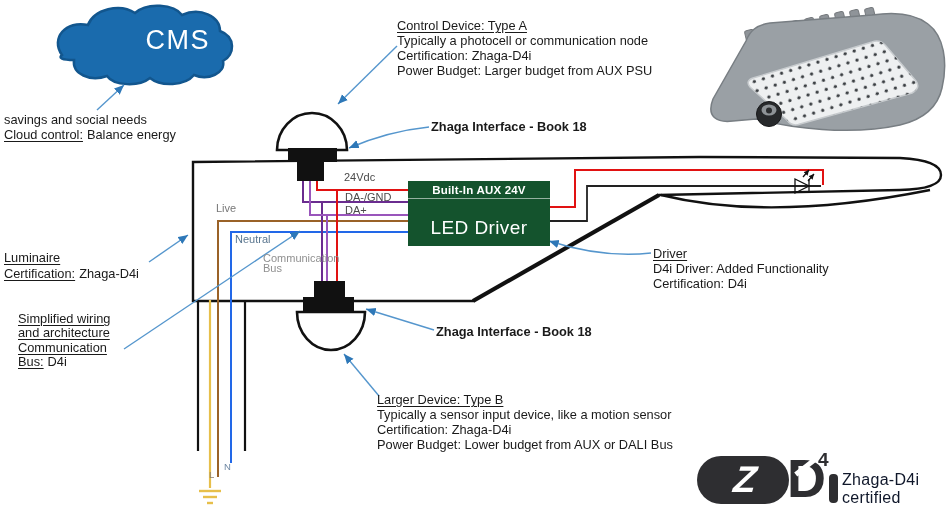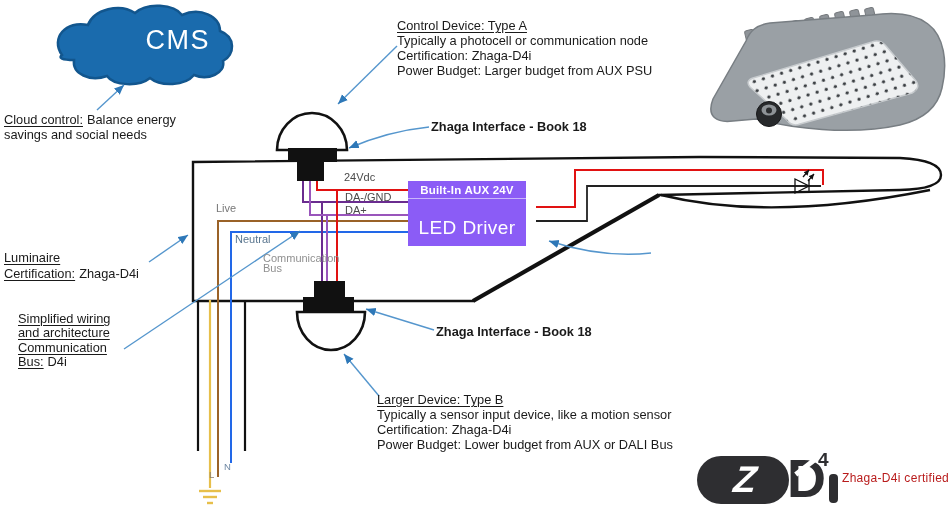--- a/index.html
+++ b/index.html
@@ -11,36 +11,36 @@
   .note{position:absolute;font-size:12.8px;line-height:15px;color:#1a1a1a;white-space:nowrap;}
   .bu{font-weight:normal;text-decoration:underline;text-underline-offset:2px;}
   .plain{margin-left:4px;}
   .bold-label{position:absolute;font-size:12.8px;font-weight:bold;color:#1a1a1a;white-space:nowrap;}
   .wirelabel{position:absolute;font-size:11px;line-height:10px;color:#555;white-space:nowrap;}
   .cms-label{
     position:absolute;left:70px;top:25px;width:140px;text-align:right;
     color:#ffffff;font-size:27px;letter-spacing:1.5px;
   }
   .driver-box{
-    position:absolute;left:408px;top:181px;width:118px;height:65px;
-    background:#8b5cf6;color:#ffffff;text-align:center;box-sizing:border-box;
+    position:absolute;left:408px;top:181px;width:142px;height:65px;
+    background:#14532d;color:#ffffff;text-align:center;box-sizing:border-box;
   }
   .driver-header{
     font-size:11.5px;font-weight:bold;padding-top:3px;height:14px;
     border-bottom:1px solid rgba(255,255,255,.55);letter-spacing:.2px;
   }
   .driver-name{font-size:19px;margin-top:18px;letter-spacing:.4px;}
   
   .logo-z{position:absolute;left:699px;top:457px;width:92px;text-align:center;
     font-size:37px;line-height:46px;font-weight:bold;font-style:italic;color:#ffffff;transform:skewX(-6deg);}
   .logo-d{position:absolute;left:787px;top:452px;font-size:54px;line-height:52px;font-weight:bold;color:#2e2e31;}
   .logo-d-cut{position:absolute;left:793px;top:464px;width:26px;height:5px;background:#ffffff;transform:rotate(-38deg);}
   .logo-4{position:absolute;left:818px;top:449px;font-size:19px;font-weight:bold;color:#2e2e31;}
   .logo-i-stem{position:absolute;left:829px;top:474px;width:9px;height:29px;background:#2e2e31;border-radius:4px;}
-  .logo-text{position:absolute;left:842px;top:471px;font-size:12px;color:#b91c1c;letter-spacing:.3px;}
+  .logo-text{position:absolute;left:842px;top:471px;font-size:16px;color:#0f172a;letter-spacing:.3px;}
 </style>
 </head>
 <body>
 
 <div class="stage">
 
   <svg width="951" height="509" viewBox="0 0 951 509">
     <defs>
       <marker id="ah" markerWidth="8" markerHeight="8" refX="7" refY="3" orient="auto">
         <path d="M0,0 L7,3 L0,6 Z" fill="#2e78b8"></path>
@@ -144,22 +144,22 @@
       <path d="M434,330 L366,309" marker-end="url(#ah)"></path>
       <path d="M379,396 L344,354" marker-end="url(#ah)"></path>
     </g>
 
     <rect x="697" y="456" width="92" height="48" rx="24" fill="#2e2e31"></rect>
   </svg>
 
   <div class="cms-label">CMS</div>
 
   <div class="note" style="left:4px;top:112px;">
+    <div><span>savings and social needs</span></div>
     <div><span class="bu">Cloud control:</span><span class="plain">Balance energy</span></div>
-    <div><span>savings and social needs</span></div>
   </div>
 
   <div class="note" style="left:397px;top:18px;">
     <div><span class="bu">Control Device: Type A</span></div>
     <div><span>Typically a photocell or communication node</span></div>
     <div><span>Certification: Zhaga-D4i</span></div>
     <div><span>Power Budget: Larger budget from AUX PSU</span></div>
   </div>
 
   <div class="bold-label" style="left:431px;top:119px;">Zhaga Interface - Book 18</div>
@@ -170,20 +170,25 @@
     <div><span class="bu">Certification:</span><span class="plain">Zhaga-D4i</span></div>
   </div>
 
   <div class="note" style="left:18px;top:312px;line-height:14.4px;">
     <div><span class="bu">Simplified wiring</span></div>
     <div><span class="bu">and architecture</span></div>
     <div><span class="bu">Communication</span></div>
     <div><span class="bu">Bus:</span><span class="plain">D4i</span></div>
   </div>
 
+  <div class="note" style="left:653px;top:246px;">
+    <div><span class="bu">Driver</span></div>
+    <div><span>D4i Driver: Added Functionality</span></div>
+    <div><span>Certification: D4i</span></div>
+  </div>
 
   <div class="note" style="left:377px;top:392px;">
     <div><span class="bu">Larger Device: Type B</span></div>
     <div><span>Typically a sensor input device, like a motion sensor</span></div>
     <div><span>Certification: Zhaga-D4i</span></div>
     <div><span>Power Budget: Lower budget from AUX or DALI Bus</span></div>
   </div>
 
   <div class="driver-box">
     <div class="driver-header">Built-In AUX 24V</div>

